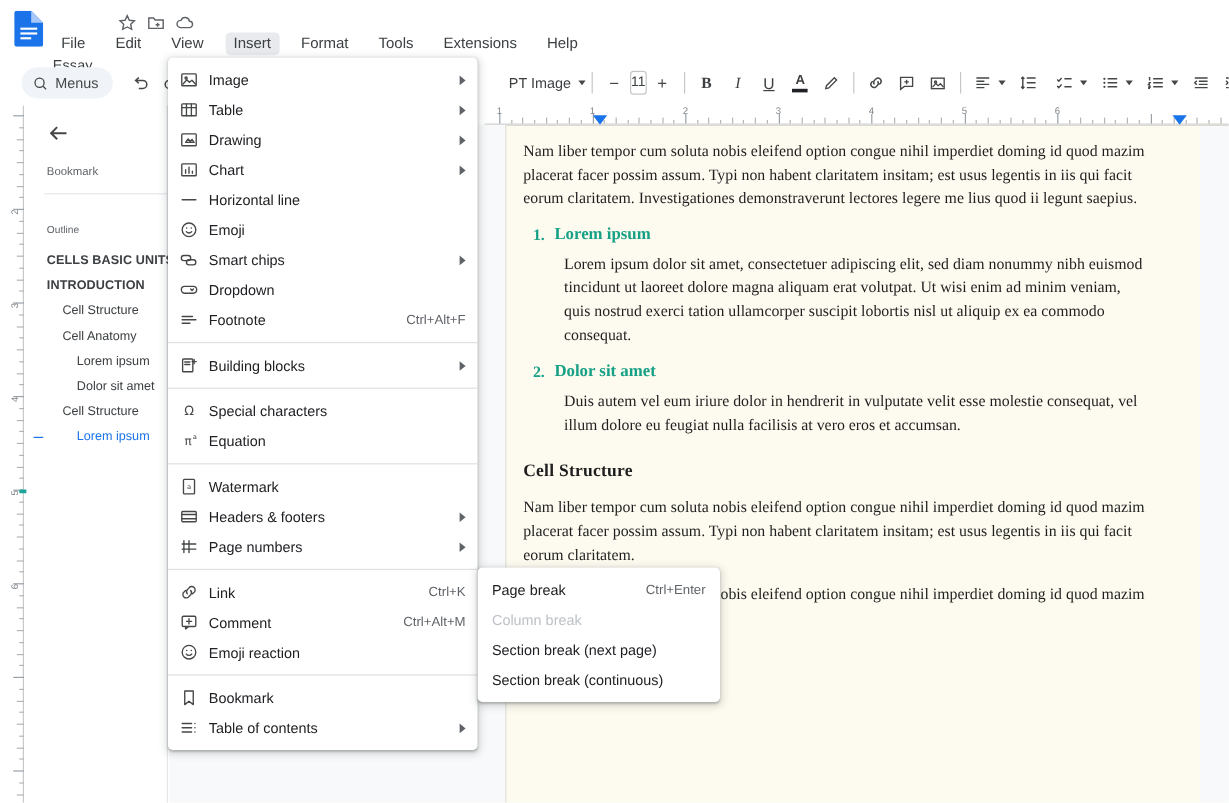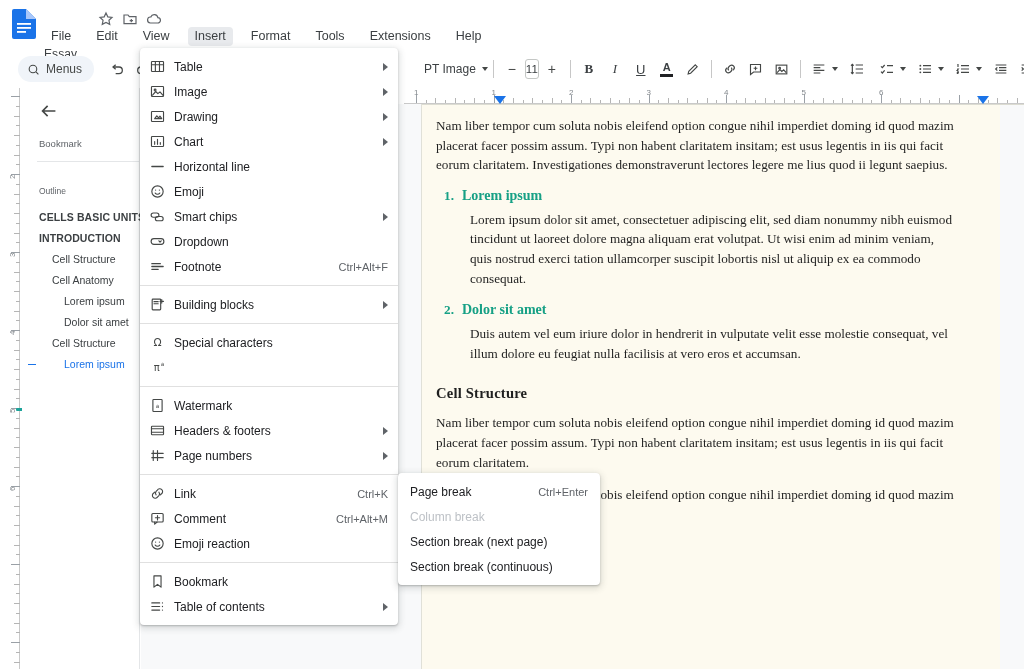--- a/index.html
+++ b/index.html
@@ -491,35 +491,35 @@
 
       </div>
     </div>
   </div>
 
   <div class="menu-panel" id="insert-menu">
       <div class="mi">
         <span class="ic">
           <svg width="17" height="17" viewBox="0 0 24 24" fill="none" stroke="#444746" stroke-width="1.6" stroke-linecap="round" stroke-linejoin="round">
             <rect x="3.5" y="5" width="17" height="14" rx="1"></rect>
-            <path d="M3.5 9.5h17M9 5v14M14.8 5v14"></path>
-          </svg>
-        </span>
-        <span class="lbl">Table</span>
-        <span class="arrow"></span>
-      </div>
-      <div class="mi">
-        <span class="ic">
-          <svg width="17" height="17" viewBox="0 0 24 24" fill="none" stroke="#444746" stroke-width="1.6" stroke-linecap="round" stroke-linejoin="round">
-            <rect x="3.5" y="5" width="17" height="14" rx="1"></rect>
             <circle cx="8.6" cy="10" r="1.3"></circle>
             <path d="M5 17l4.5-5 3 3 3-2.5 4 4.5"></path>
           </svg>
         </span>
         <span class="lbl">Image</span>
+        <span class="arrow"></span>
+      </div>
+      <div class="mi">
+        <span class="ic">
+          <svg width="17" height="17" viewBox="0 0 24 24" fill="none" stroke="#444746" stroke-width="1.6" stroke-linecap="round" stroke-linejoin="round">
+            <rect x="3.5" y="5" width="17" height="14" rx="1"></rect>
+            <path d="M3.5 9.5h17M9 5v14M14.8 5v14"></path>
+          </svg>
+        </span>
+        <span class="lbl">Table</span>
         <span class="arrow"></span>
       </div>
       <div class="mi">
         <span class="ic">
           <svg width="17" height="17" viewBox="0 0 24 24" fill="none" stroke="#444746" stroke-width="1.6" stroke-linecap="round" stroke-linejoin="round">
             <rect x="3.5" y="5" width="17" height="14" rx="1"></rect>
             <path d="M8 15l3-4 2.5 3 2-2.5 2.5 3.5z"></path>
           </svg>
         </span>
         <span class="lbl">Drawing</span>
@@ -603,20 +603,21 @@
         </span>
         <span class="lbl">Special characters</span>
       </div>
       <div class="mi">
         <span class="ic">
           <svg width="17" height="17" viewBox="0 0 24 24" fill="none" stroke="#444746" stroke-width="1.6" stroke-linecap="round" stroke-linejoin="round">
             <text x="11" y="17" font-size="14" font-family="DejaVu Sans" text-anchor="middle" fill="#444746" stroke="none">π</text>
             <text x="19" y="10" font-size="8" font-family="DejaVu Sans" text-anchor="middle" fill="#444746" stroke="none">a</text>
           </svg>
         </span>
+        <span class="lbl">Equation</span>
       </div>
       <div class="m-sep"></div>
       <div class="mi">
         <span class="ic">
           <svg width="17" height="17" viewBox="0 0 24 24" fill="none" stroke="#444746" stroke-width="1.6" stroke-linecap="round" stroke-linejoin="round">
             <rect x="5.5" y="3.5" width="13" height="17" rx="1"></rect>
             <text x="12" y="15" font-size="8" font-family="DejaVu Sans" text-anchor="middle" fill="#444746" stroke="none">a</text>
           </svg>
         </span>
         <span class="lbl">Watermark</span>

